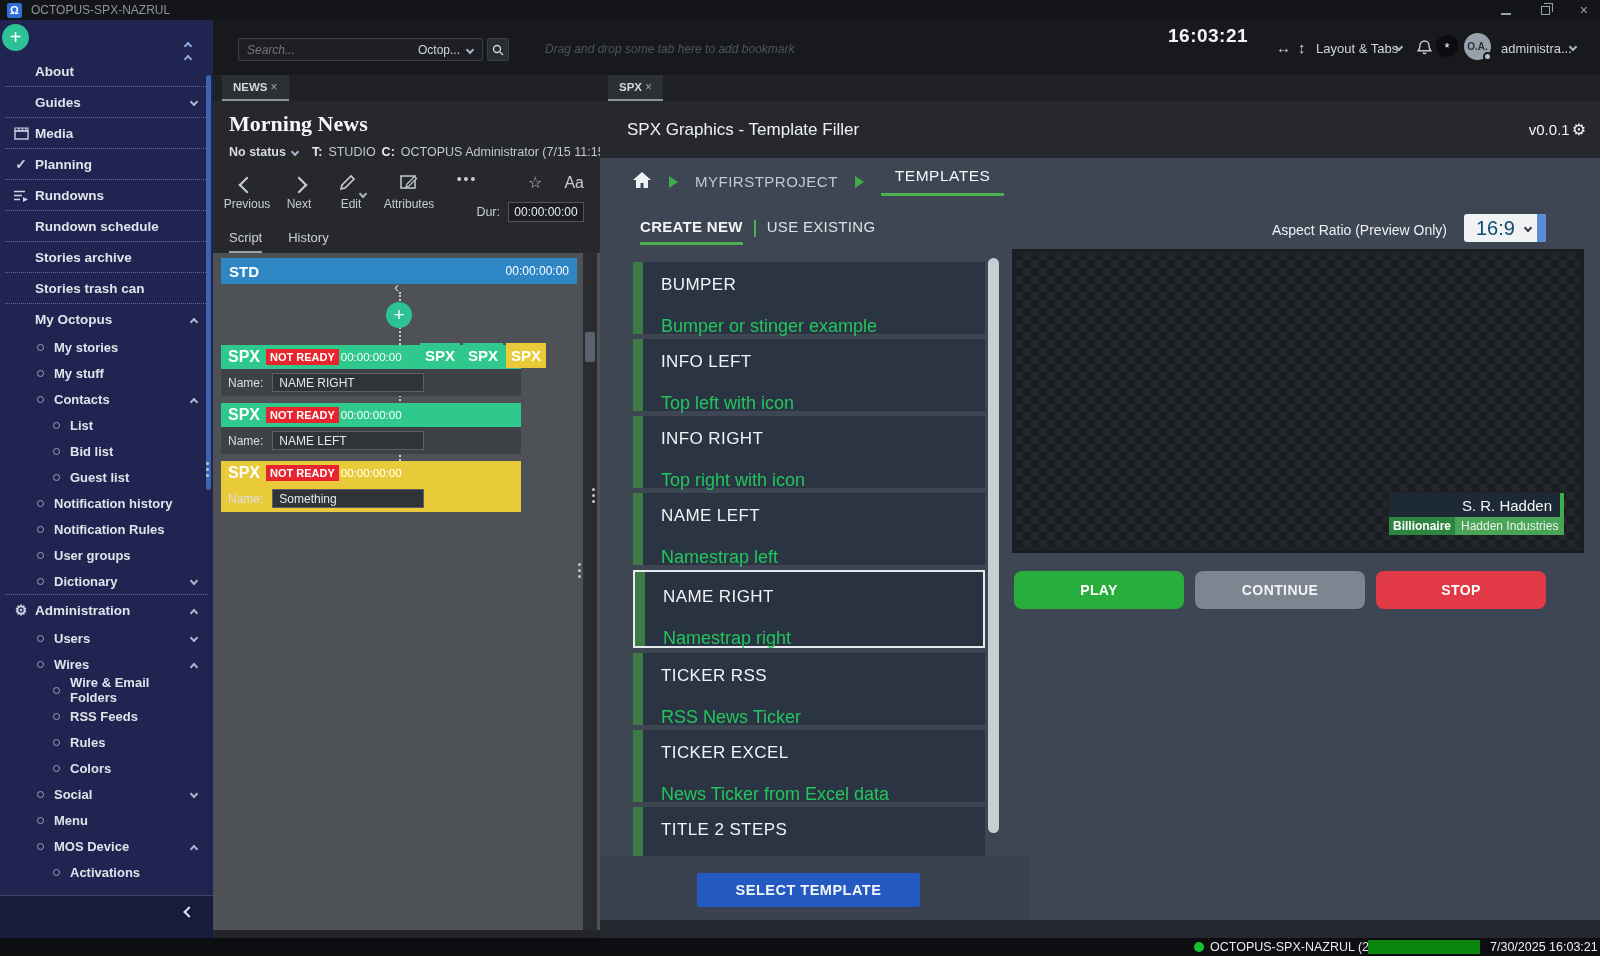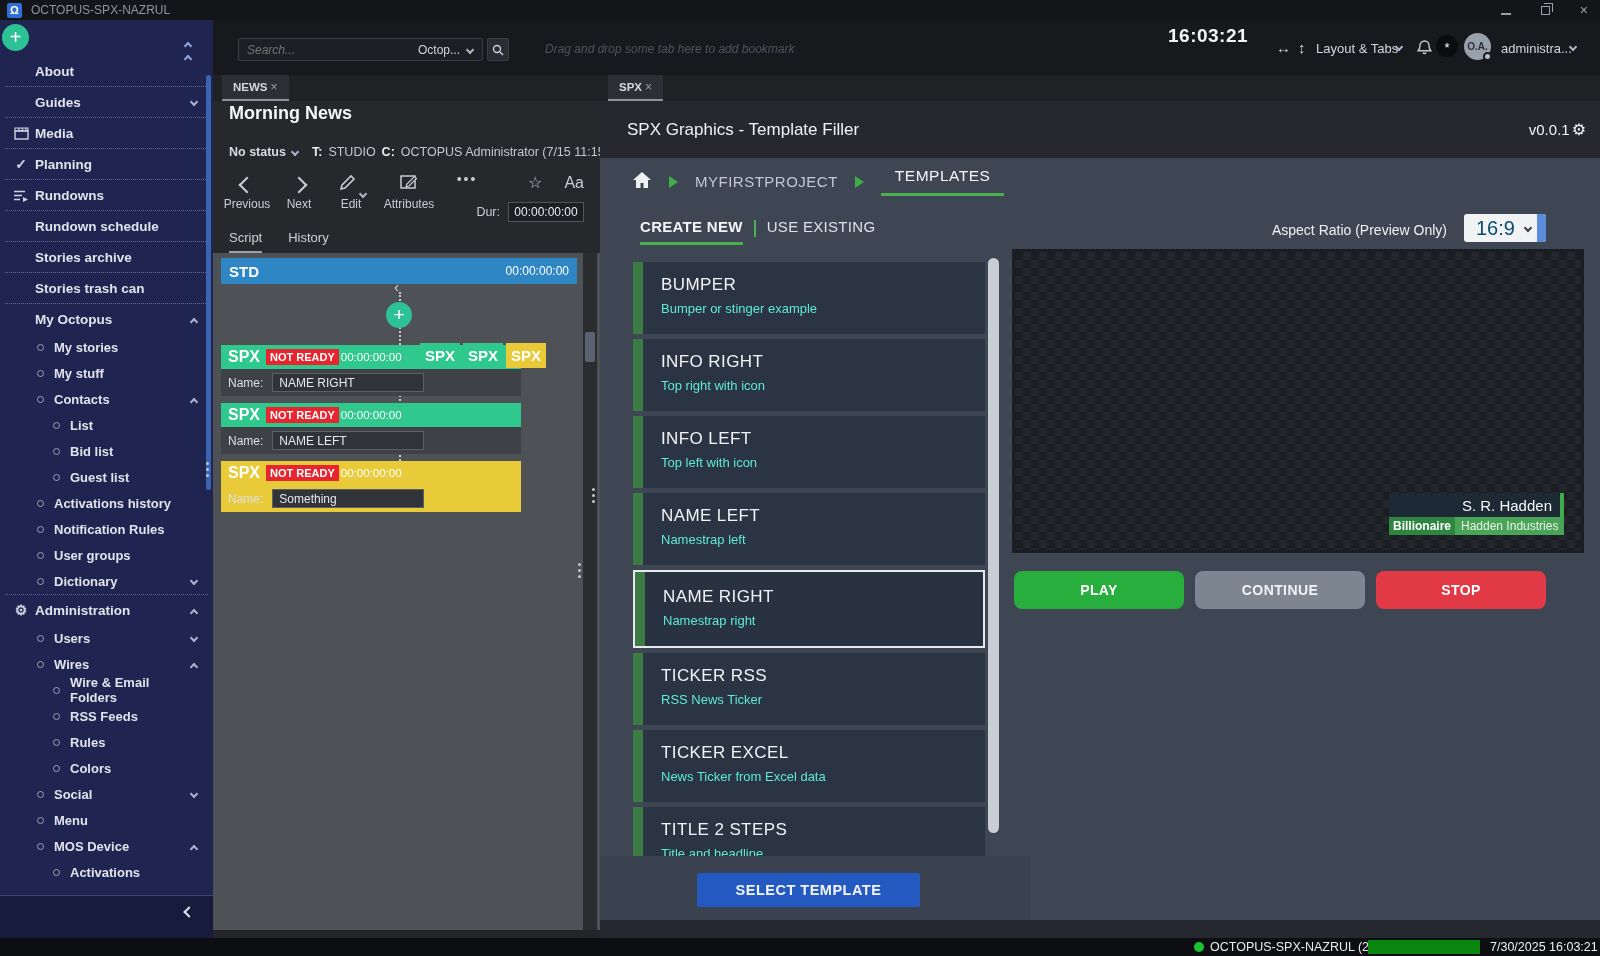--- a/index.html
+++ b/index.html
@@ -57,21 +57,21 @@
   .avatar-dot { position:absolute; left:1270px; top:32px; width:9px; height:9px; border-radius:50%; background:#b9bfc6; border:2px solid #17191d; }
   .user-lbl { position:absolute; left:1288px; top:21px; font-size:13px; color:#d2d6dd; }
   .user-chev { position:absolute; left:1357px; top:24px; }
 
   
   #news { position:absolute; left:213px; top:75px; width:387px; height:863px; background:#4e5156; }
   .tabbar { position:absolute; left:0; top:0; width:100%; height:26px; background:#1f2125; }
   .ptab { position:absolute; top:0; height:26px; background:#2c2f34; border-bottom:2px solid #8d939c; display:flex; align-items:center; gap:3px; padding:0 11px; font-size:11.5px; font-weight:bold; color:#d4d7dc; }
   .ptab .x { font-weight:normal; color:#9aa0a8; font-size:12px; }
   .np-head { position:absolute; left:0; top:26px; width:100%; height:152px; background:#26282c; }
-  .story-title { position:absolute; left:16px; top:2px; font-size:18px; font-weight:bold; color:#f4f6f8; }
+  .story-title { position:absolute; left:16px; top:10px; font-size:22px; font-weight:bold; color:#f4f6f8;font-family:Liberation Serif, serif; }
   .meta-row { position:absolute; left:16px; top:44px; font-size:12.5px; color:#c3c8cf; display:flex; gap:6px; align-items:center; white-space:nowrap; }
   .meta-row b { color:#e8ebef; }
   .status-dd { font-weight:bold; color:#d6dade; display:flex; gap:6px; align-items:center; margin-right:8px; }
   .tools { position:absolute; left:14px; top:70px; display:flex; gap:12px; }
   .tool { width:52px; display:flex; flex-direction:column; align-items:center; gap:6px; font-size:12px; color:#c9cdd3; }
   .tool.narrow { width:40px; }
   .tool .tico { height:20px; display:flex; align-items:flex-end; justify-content:center; color:#c9cdd3; }
   .nav-chev { width:12px; height:12px; border-left:2px solid #c9cdd3; border-bottom:2px solid #c9cdd3; display:inline-block; }
   .nav-chev.prev { transform:rotate(45deg); }
   .nav-chev.next { transform:rotate(225deg); }
@@ -125,21 +125,21 @@
   .spx-tab.active { color:#f2f4f6; font-weight:bold; border-bottom:3px solid #4caf50; padding-bottom:7px; }
   .spx-tab.idle { color:#dde1e7; padding-bottom:7px; border-bottom:3px solid transparent; }
   .tab-vsep { width:2px; height:17px; background:#4caf50; margin:0 11px; position:relative; top:-3px; }
   #tpl-list { position:absolute; left:33px; top:181px; width:352px; height:600px; overflow:hidden; }
   .tpl-card { position:relative; height:72px; margin-bottom:5px; background:#2b3442; padding-left:28px; }
   .tpl-card:first-child { margin-top:6px; }
   .tpl-card.selected { height:78px; background:#293240; border:2px solid #e6e9ed; padding-top:2px; }
   .tpl-strip { position:absolute; left:0; top:0; bottom:0; width:10px; background:#3d7b45; }
   .tpl-card.selected .tpl-strip { left:0; }
   .tpl-title { padding-top:13px; font-size:17px; color:#f1f3f6; letter-spacing:.4px; }
-  .tpl-sub { margin-top:6px; font-size:13px; color:#5eead4; }
+  .tpl-sub { margin-top:21px; font-size:18px; color:#22c55e; }
   .tpl-scroll { position:absolute; left:388px; top:183px; width:11px; height:575px; background:#c9ced5; border-radius:6px; }
   .aspect-lbl { position:absolute; right:153px; top:147px; font-size:14px; color:#eef1f4; }
   .aspect-sel { position:absolute; right:54px; top:139px; width:82px; height:28px; background:#f1f2f4; border-radius:3px; display:flex; align-items:center; overflow:hidden; }
   .aspect-val { font-size:20px; color:#0c4a6e; padding-left:12px; flex:1; }
   .aspect-sel .chev { border-color:#3a3e45; margin-right:6px; }
   .aspect-strip { width:9px; align-self:stretch; background:#5b8cd9; }
   .preview { position:absolute; left:412px; top:174px; width:572px; height:304px; border:3px solid #1a1d21;
              background:repeating-conic-gradient(#23262b 0% 25%, #1a1d22 0% 50%); background-size:16px 16px; }
   .lt-name { position:absolute; left:789px; top:418px; width:175px; height:24px; background:#1d2935; border-right:4px solid #3fae49; display:flex; align-items:center; justify-content:flex-end; padding-right:8px; font-size:15px; color:#f4f6f8; }
   .lt-green { position:absolute; left:789px; top:442px; width:175px; height:18px; display:flex; font-size:12px; }
@@ -262,21 +262,21 @@
       <div class="sb-row l2">
         <span class="sb-bullet"></span>
         <span class="sb-label">Bid list</span>
       </div>
       <div class="sb-row l2">
         <span class="sb-bullet"></span>
         <span class="sb-label">Guest list</span>
       </div>
       <div class="sb-row l1">
         <span class="sb-bullet"></span>
-        <span class="sb-label">Activations history</span>
+        <span class="sb-label">Notification history</span>
       </div>
       <div class="sb-row l1">
         <span class="sb-bullet"></span>
         <span class="sb-label">Notification Rules</span>
       </div>
       <div class="sb-row l1">
         <span class="sb-bullet"></span>
         <span class="sb-label">User groups</span>
       </div>
       <div class="sb-row l1">
@@ -534,27 +534,27 @@
   </div>
 
   <div id="tpl-list">
       <div class="tpl-card">
         <span class="tpl-strip"></span>
         <div class="tpl-title">BUMPER</div>
         <div class="tpl-sub">Bumper or stinger example</div>
       </div>
       <div class="tpl-card">
         <span class="tpl-strip"></span>
+        <div class="tpl-title">INFO LEFT</div>
+        <div class="tpl-sub">Top left with icon</div>
+      </div>
+      <div class="tpl-card">
+        <span class="tpl-strip"></span>
         <div class="tpl-title">INFO RIGHT</div>
         <div class="tpl-sub">Top right with icon</div>
-      </div>
-      <div class="tpl-card">
-        <span class="tpl-strip"></span>
-        <div class="tpl-title">INFO LEFT</div>
-        <div class="tpl-sub">Top left with icon</div>
       </div>
       <div class="tpl-card">
         <span class="tpl-strip"></span>
         <div class="tpl-title">NAME LEFT</div>
         <div class="tpl-sub">Namestrap left</div>
       </div>
       <div class="tpl-card selected">
         <span class="tpl-strip"></span>
         <div class="tpl-title">NAME RIGHT</div>
         <div class="tpl-sub">Namestrap right</div>

